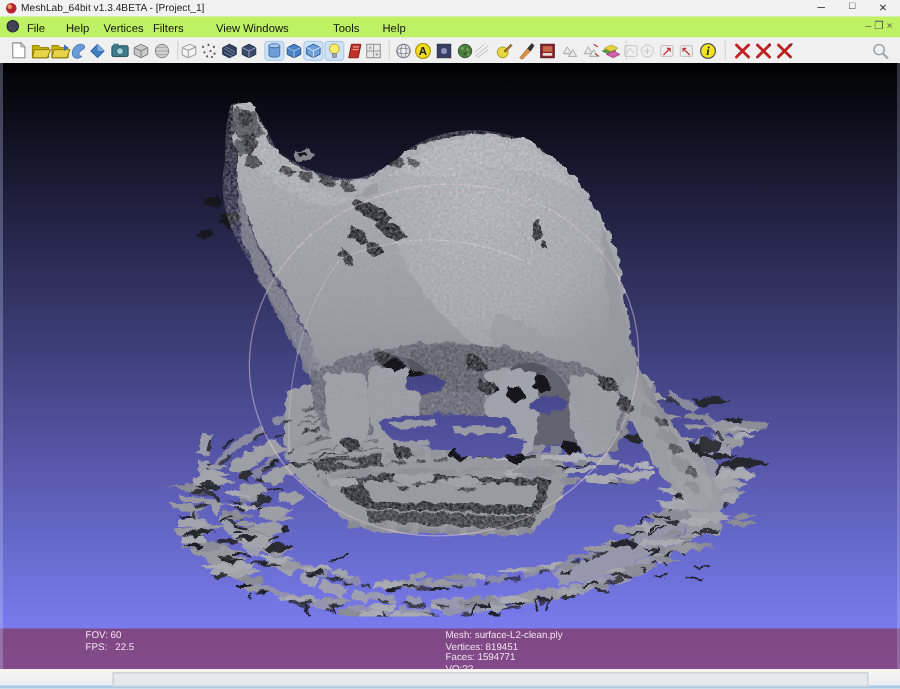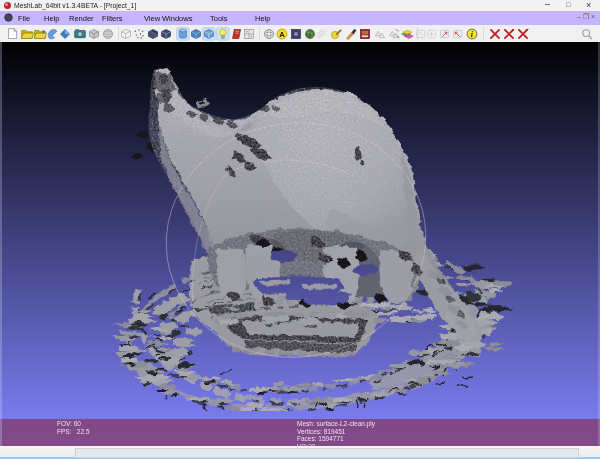--- a/index.html
+++ b/index.html
@@ -1,20 +1,20 @@
 <!DOCTYPE html>
 <html><head><meta charset="utf-8">
 <style>
   html,body{margin:0;padding:0;width:600px;height:459px;overflow:hidden;
     font-family:"Liberation Sans",sans-serif;}
   #win{position:absolute;left:0;top:0;width:600px;height:459px;background:#f0f0f0;}
   #titlebar{position:absolute;left:0;top:0;width:600px;height:11px;background:#f2f2f2;}
   #title{position:absolute;left:14px;top:1.5px;font-size:6.8px;color:#222;letter-spacing:0px;}
   .wbtn{position:absolute;top:0;font-size:9px;color:#333;}
-  #menubar{position:absolute;left:0;top:11px;width:600px;height:14px;background:#c4b5fd;}
+  #menubar{position:absolute;left:0;top:11px;width:600px;height:14px;background:#bef264;}
   .mi{position:absolute;top:3px;font-size:7.5px;color:#111;}
   #toolbar{position:absolute;left:0;top:25px;width:600px;height:17px;background:#f0f0f0;border-bottom:1px solid #d4d4d4;}
   #viewport{position:absolute;left:0;top:42px;width:600px;height:404px;
     background:linear-gradient(rgb(1,1,3),rgb(130,132,255));}
   #infobar{position:absolute;left:0;top:377px;width:600px;height:27px;
     background:rgba(130,52,92,0.72);overflow:hidden;}
   .itxt{position:absolute;font-size:6.5px;line-height:7.6px;color:#efe2ee;white-space:pre;}
   #statusbar{position:absolute;left:0;top:446px;width:600px;height:13px;
     background:linear-gradient(#faf4f0,#e9edf2);border-bottom:2px solid #a6c8e2;box-sizing:border-box;}
   #sbox{position:absolute;left:75px;top:2px;width:502px;height:8px;background:#e6e9ec;border:1px solid #cdd2d7;}
@@ -30,25 +30,25 @@
     <span class="wbtn" style="left:545px;top:-1px;">–</span>
     <span class="wbtn" style="left:566px;font-size:7px;top:1px;">□</span>
     <span class="wbtn" style="left:586px;top:0px;">×</span>
   </div>
   <div id="menubar">
     <svg width="9" height="9" style="position:absolute;left:4px;top:2px">
       <circle cx="4.5" cy="4.5" r="3.8" fill="#445" stroke="#223" stroke-width="0.7"></circle>
     </svg>
     <span class="mi" style="left:18px">File</span>
     <span class="mi" style="left:44px">Help</span>
-    <span class="mi" style="left:69px">Render</span>
+    <span class="mi" style="left:69px">Vertices</span>
     <span class="mi" style="left:102px">Filters</span>
     <span class="mi" style="left:144px">View</span>
     <span class="mi" style="left:162px">Windows</span>
-    <span class="mi" style="left:210px">Tools</span>
+    <span class="mi" style="left:222px">Tools</span>
     <span class="mi" style="left:255px">Help</span>
     <span class="mi" style="left:577px;color:#555;font-size:7px;top:2px">– ❐ ×</span>
   </div>
   <div id="toolbar">
     <svg width="600" height="17" viewBox="0 0 600 17">
       <g stroke="#d9d9d9" stroke-width="1">
         <line x1="118.5" y1="2" x2="118.5" y2="15"></line>
         <line x1="259.5" y1="2" x2="259.5" y2="15"></line>
         <line x1="417.5" y1="2" x2="417.5" y2="15"></line>
         <line x1="483.5" y1="2" x2="483.5" y2="15"></line>

